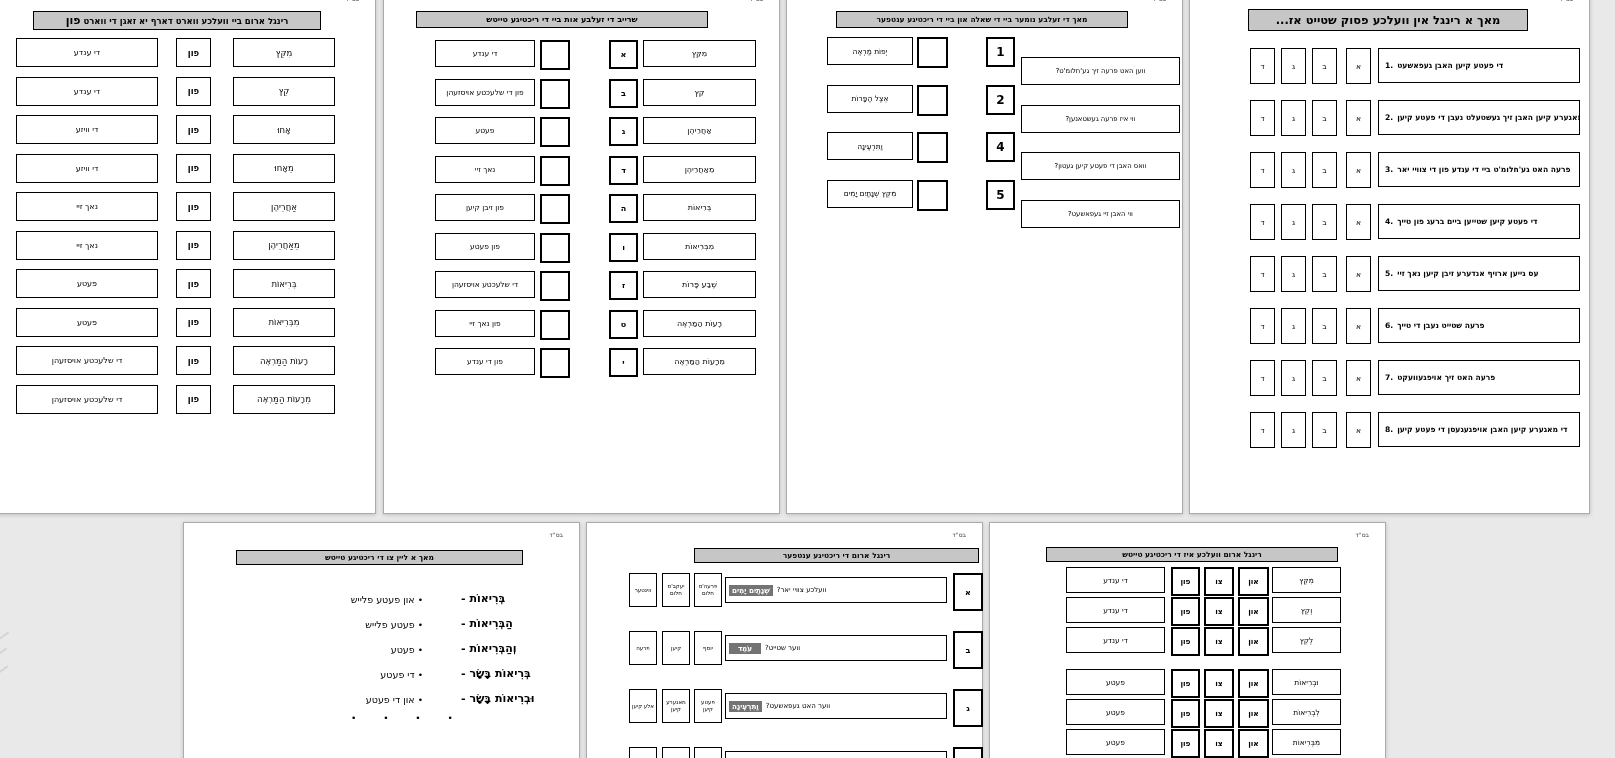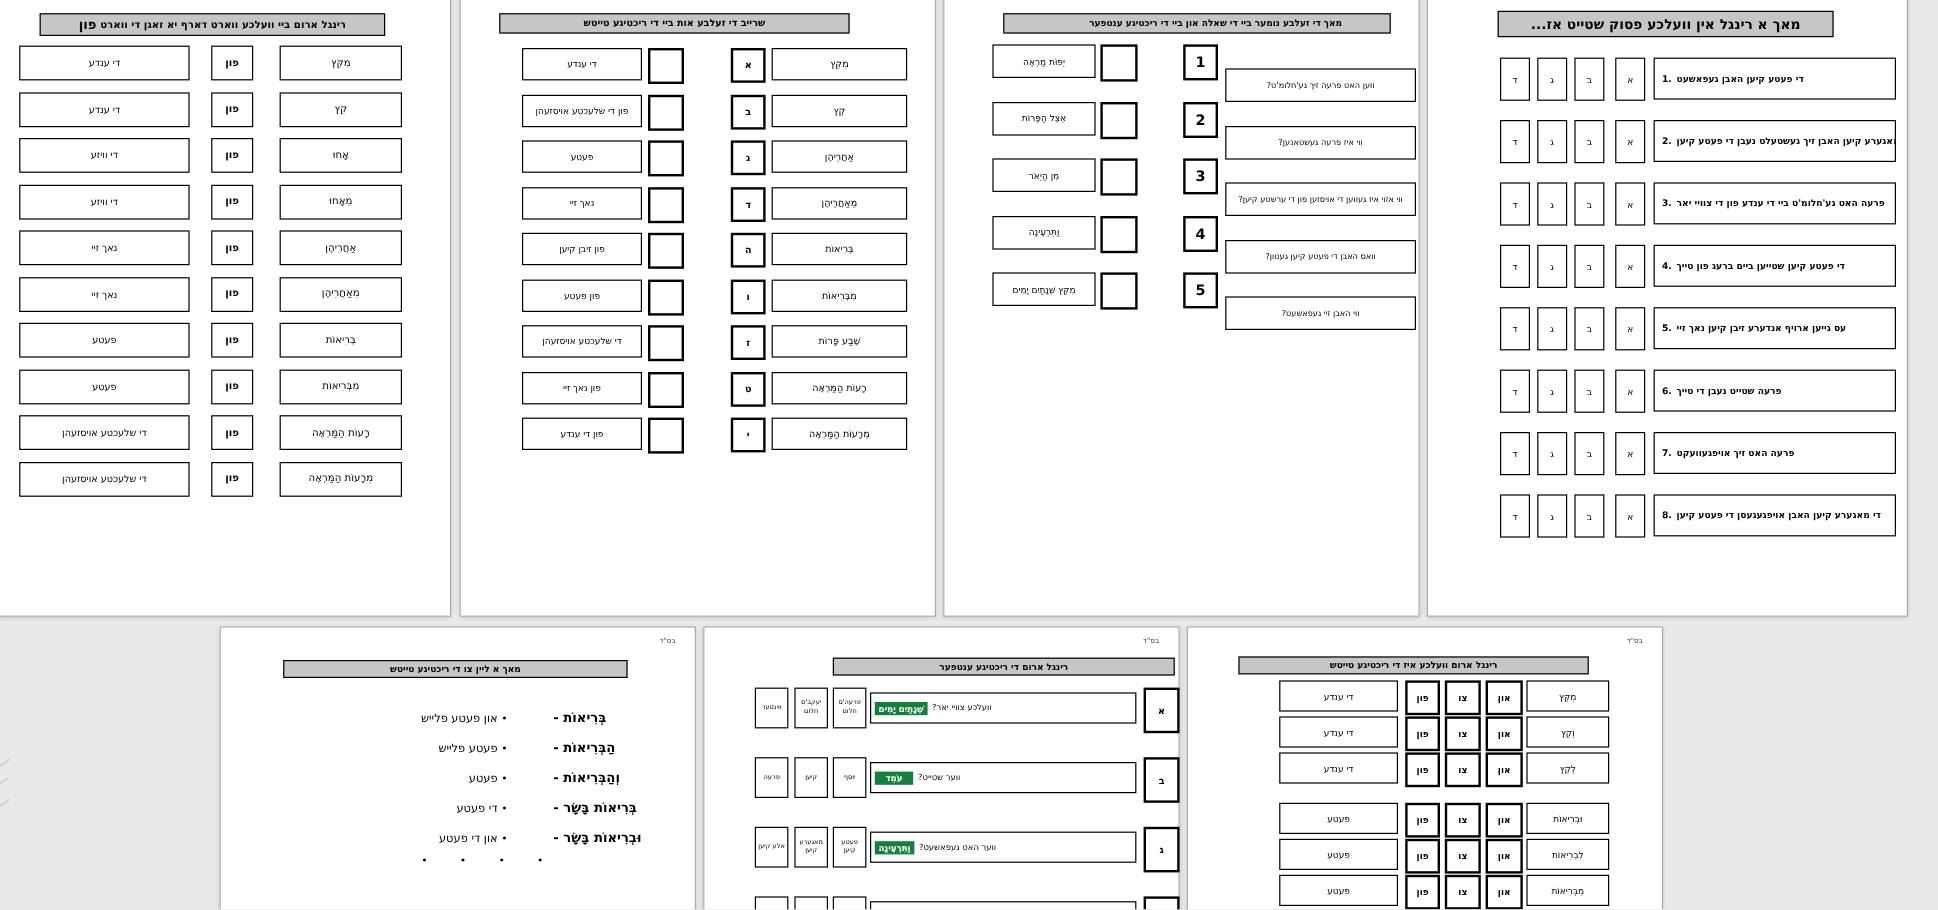--- a/index.html
+++ b/index.html
@@ -15,25 +15,25 @@
   .pg5{left:183px;width:395px;}
   .pg6{left:586px;width:395px;}
   .pg7{left:989px;width:395px;}
   .bsd{position:absolute;top:1px;right:16px;font-size:6px;color:#444;direction:rtl;}
   .ptop .bsd{top:0;}
   .tbar{position:absolute;background:#c6c6c6;border:1px solid #000;text-align:center;font-weight:bold;
         direction:rtl;white-space:nowrap;overflow:hidden;display:flex;align-items:center;justify-content:center;}
   .tb1{left:34px;top:16px;width:286px;height:17px;font-size:8.5px;}
   .emph1{font-size:11px;margin-right:3px;}
   .tb2{left:32px;top:16px;width:290px;height:15px;font-size:8px;}
-  .tb3{left:49px;top:16px;width:290px;height:15px;font-size:7.5px;padding-left:31px;}
+  .tb3{left:49px;top:16px;width:290px;height:15px;font-size:7.5px;}
   .tb4{left:58px;top:14px;width:278px;height:20px;font-size:11.5px;}
   .tb5{left:52px;top:27px;width:285px;height:13px;font-size:7.5px;}
   .tb6{left:64px;top:25px;width:283px;height:13px;font-size:7.5px;margin-left:43px;}
-  .tb7{left:42px;top:24px;width:290px;height:13px;font-size:7.5px;align-items:center;}
+  .tb7{left:56px;top:24px;width:290px;height:13px;font-size:7.5px;align-items:center;}
   .rows{position:absolute;left:0;right:0;display:flex;flex-direction:column;}
   .row{position:relative;}
   .box{position:absolute;border:1px solid #000;background:#fff;display:flex;align-items:center;
        justify-content:center;direction:rtl;white-space:nowrap;overflow:hidden;}
   
   .rows1{top:43px;gap:11.5px;}
   .rows1 .row{height:27px;}
   .b1m{left:17px;width:140px;height:27px;font-size:8px;}
   .b1f{left:177px;width:33px;height:27px;font-size:8.5px;font-weight:bold;}
   .b1w{left:234px;width:100px;height:27px;font-size:8.5px;}
@@ -65,21 +65,21 @@
   .t5{position:absolute;left:277px;top:0;font-size:11px;font-weight:bold;direction:rtl;white-space:nowrap;}
   .m5{position:absolute;right:156px;top:2px;font-size:9.5px;direction:rtl;white-space:nowrap;}
   .m5 .dot{font-size:9px;margin-left:3px;}
   .dots5{position:absolute;top:190px;left:167px;font-size:9px;letter-spacing:12px;}
   
   .rows6{top:50px;gap:24px;}
   .rows6 .row{height:34px;}
   .b6num{left:366px;width:26px;height:34px;border-width:2px;font-size:8px;font-weight:bold;}
   .b6q{left:138px;width:222px;height:26px;top:4px;justify-content:flex-start;flex-direction:row-reverse;
        display:flex;gap:4px;padding:0 3px;font-size:7px;box-sizing:border-box;}
-  .hl{background:#15803d;color:#fff;font-weight:bold;font-size:7.2px;padding:1px 3px;min-width:26px;
+  .hl{background:#737373;color:#fff;font-weight:bold;font-size:7.2px;padding:1px 3px;min-width:26px;
       min-height:9px;display:inline-block;text-align:center;}
   .b6o{width:28px;height:34px;font-size:5.5px;line-height:1.2;text-align:center;white-space:normal;padding:1px;box-sizing:border-box;}
   .o6a{left:107px;} .o6b{left:75px;} .o6c{left:42px;}
   
   .rows7a{top:44px;gap:5px;}
   .rows7b{top:146px;gap:5px;}
   .rows7a .row,.rows7b .row{height:25px;}
   .b7m{left:76px;width:97px;height:24px;font-size:7.5px;}
   .b7s{width:25px;height:25px;border-width:2px;font-size:7.5px;font-weight:bold;}
   .s7a{left:181px;} .s7b{left:214px;width:26px;} .s7c{left:248px;width:27px;}
@@ -229,26 +229,20 @@
         <div class="box b3num">1</div>
         <div class="box b3q">ווען האט פרעה זיך גע'חלומ'ט?</div>
       </div>
       <div class="row">
         <div class="box b3ph">אֵצֶל הַפָּרוֹת</div>
         <div class="box b3sq"></div>
         <div class="box b3num">2</div>
         <div class="box b3q">ווי איז פרעה געשטאנען?</div>
       </div>
       <div class="row">
-        <div class="box b3ph">מִן הַיְאֹר</div>
-        <div class="box b3sq"></div>
-        <div class="box b3num">3</div>
-        <div class="box b3q">ווי אזוי איז געווען די אויסזען פון די ערשטע קיען?</div>
-      </div>
-      <div class="row">
         <div class="box b3ph">וַתִּרְעֶינָה</div>
         <div class="box b3sq"></div>
         <div class="box b3num">4</div>
         <div class="box b3q">וואס האבן די פעטע קיען געטון?</div>
       </div>
       <div class="row">
         <div class="box b3ph">מִקֵּץ שְׁנָתַיִם יָמִים</div>
         <div class="box b3sq"></div>
         <div class="box b3num">5</div>
         <div class="box b3q">ווי האבן זיי געפאשעט?</div>

